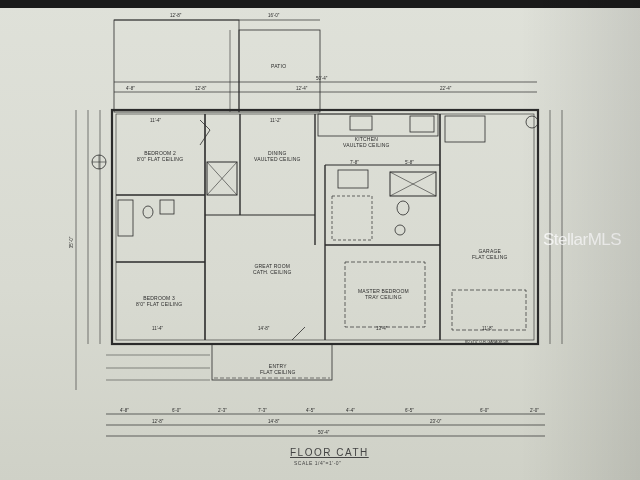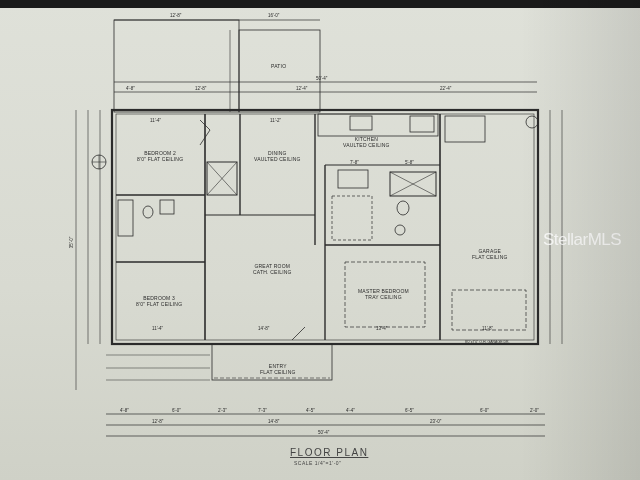--- a/index.html
+++ b/index.html
@@ -153,16 +153,16 @@
 <div class="dim" style="left:306px;top:408px;">4'-5"</div>
 <div class="dim" style="left:346px;top:408px;">4'-4"</div>
 <div class="dim" style="left:405px;top:408px;">6'-5"</div>
 <div class="dim" style="left:480px;top:408px;">6'-0"</div>
 <div class="dim" style="left:530px;top:408px;">2'-0"</div>
 <div class="dim" style="left:152px;top:419px;">12'-8"</div>
 <div class="dim" style="left:268px;top:419px;">14'-8"</div>
 <div class="dim" style="left:430px;top:419px;">23'-0"</div>
 <div class="dim" style="left:318px;top:430px;">50'-4"</div>
 
-<div class="title">FLOOR PLAN</div>
+<div class="title">FLOOR CATH</div>
 <div class="scale">SCALE 1/4"=1'-0"</div>
 <div class="wm">StellarMLS</div>
 <div class="vignette"></div>
 
 </body></html>

